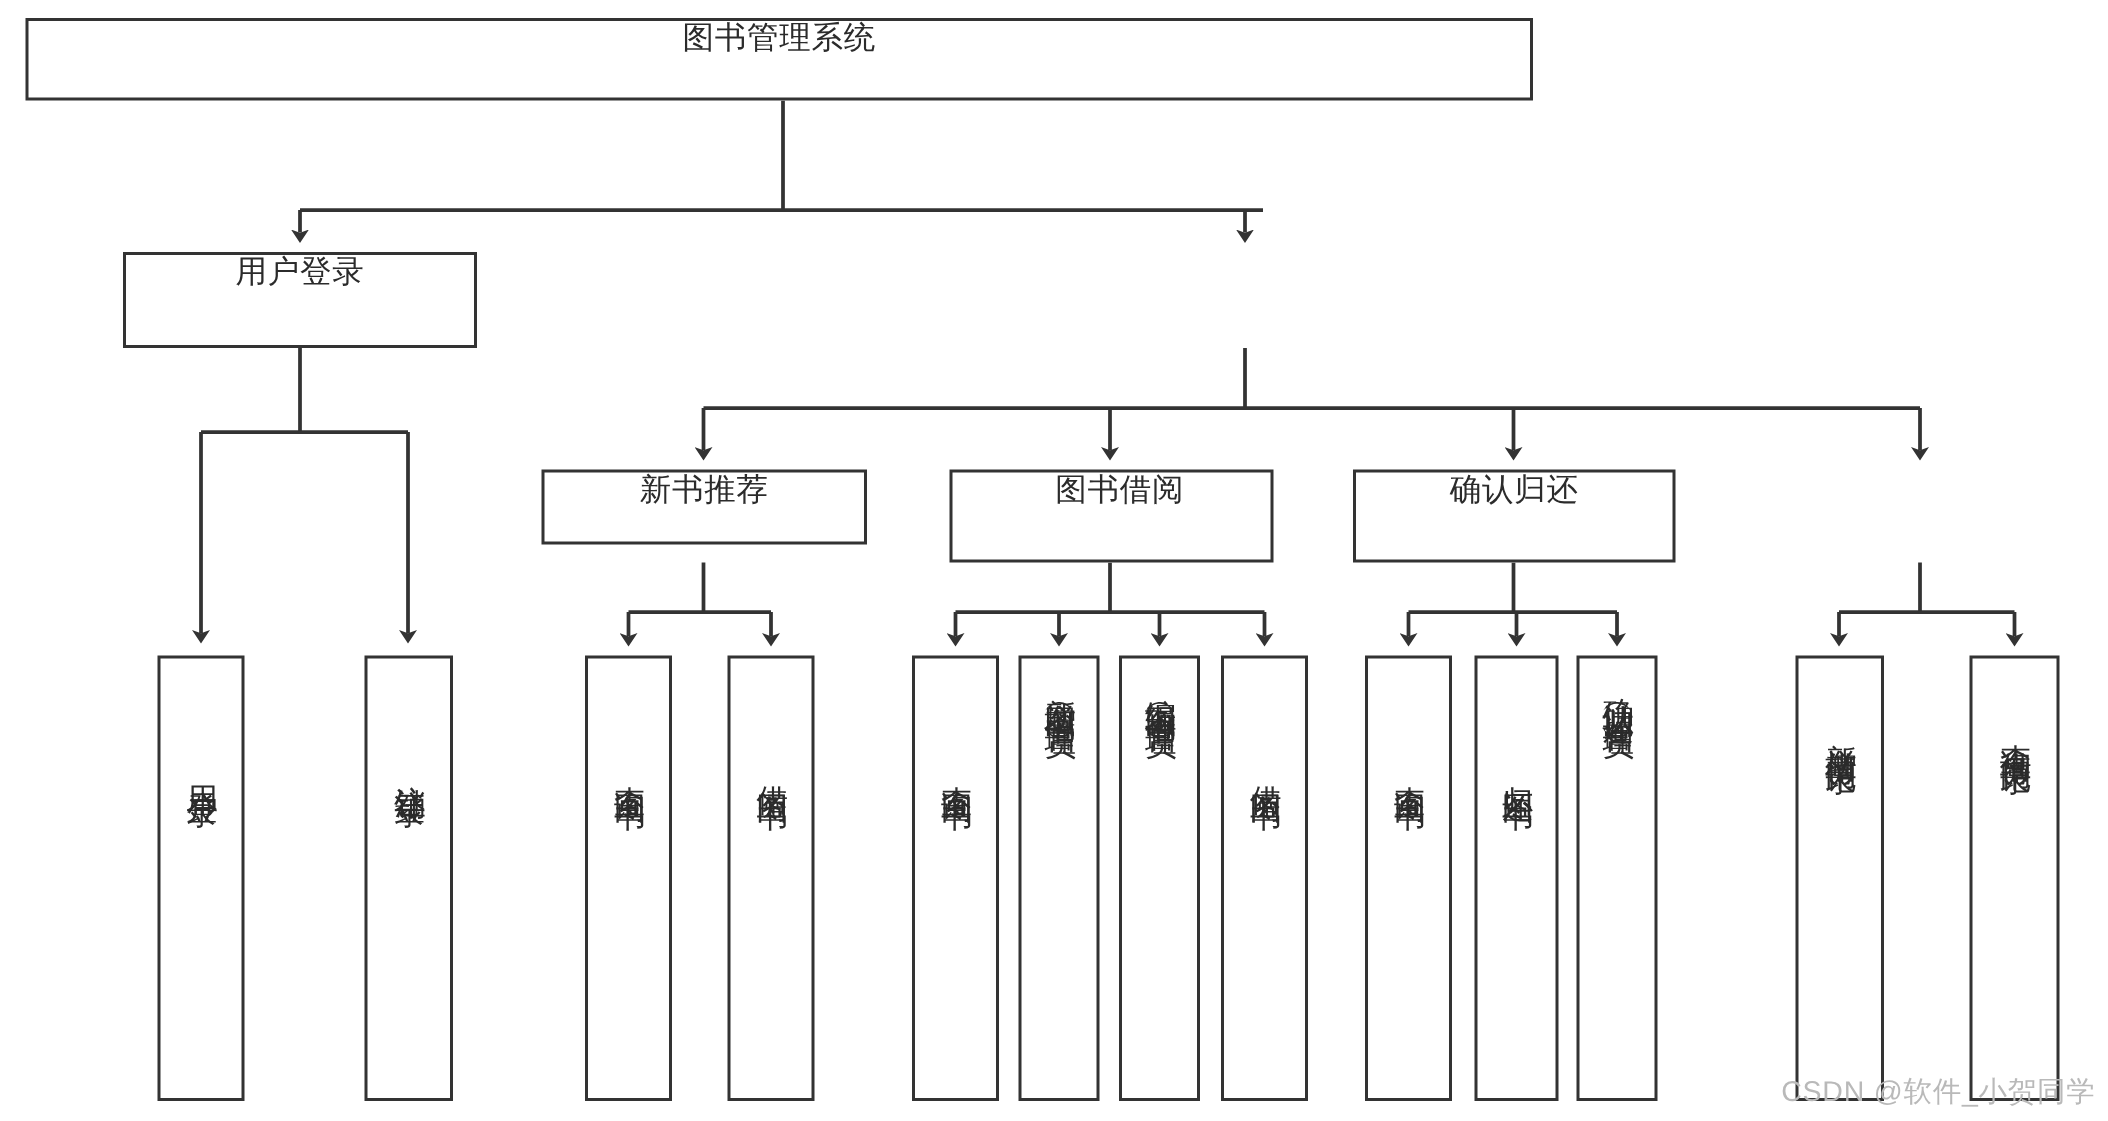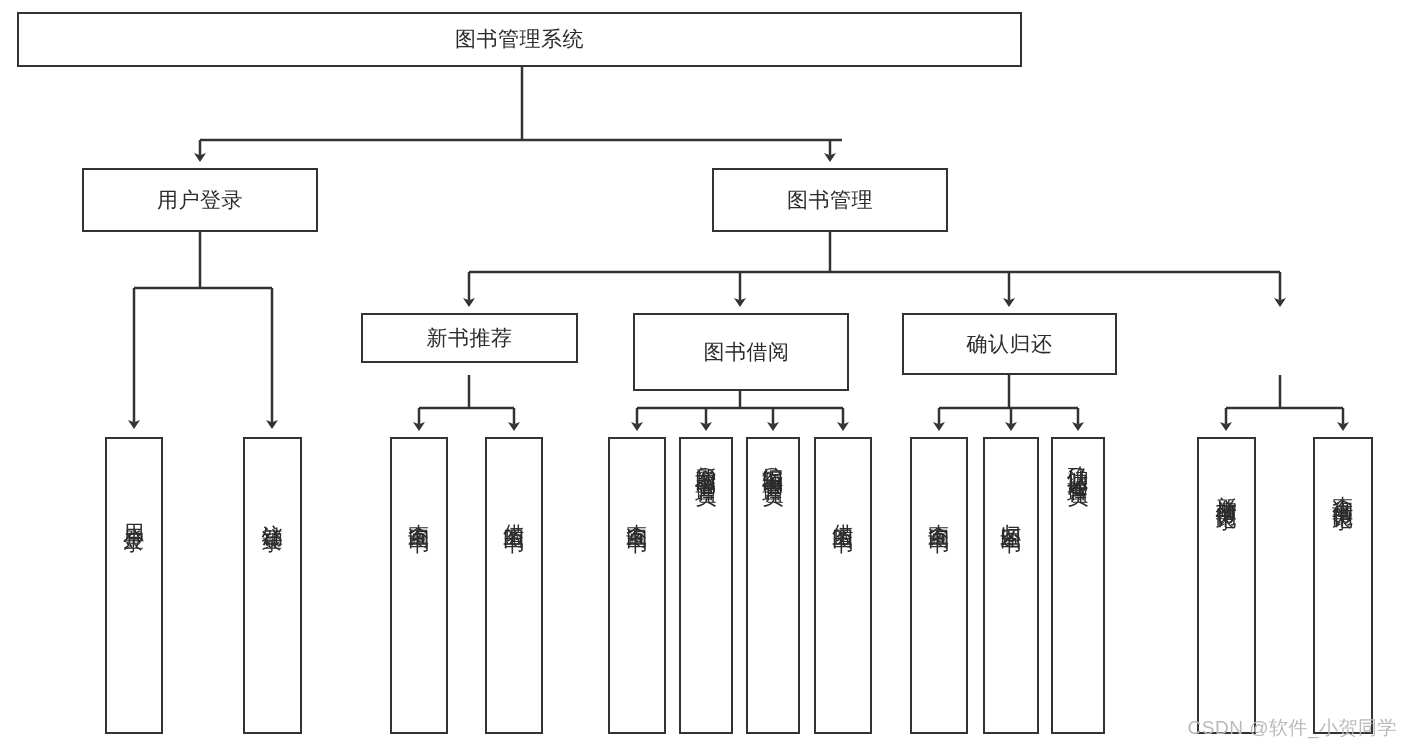--- a/index.html
+++ b/index.html
@@ -24,21 +24,21 @@
     width: 1405px;
     height: 747px;
     pointer-events: none;
   }
   .node {
     position: absolute;
     box-sizing: border-box;
     background: #ffffff;
     border: 2.5px solid #333333;
     display: flex;
-    align-items: center;
+    align-items: flex-start;
     justify-content: center;
     color: #2b2b2b;
   }
   .node .lbl {
     font-size: 21px;
     line-height: 1.15;
     letter-spacing: 0.5px;
     white-space: nowrap;
     color: #2b2b2b;
   }
@@ -130,28 +130,25 @@
     </g>
   </svg>
 
   <div class="node" style="left:17px; top:12px; width:1005px; height:55px;">
     <span class="lbl">图书管理系统</span>
   </div>
 
   <div class="node" style="left:82px; top:168px; width:236px; height:64px;">
     <span class="lbl">用户登录</span>
   </div>
-  <div class="node" style="left:712px; top:168px; width:236px; height:64px;">
-    <span class="lbl">图书管理</span>
-  </div>
 
   <div class="node" style="left:361px; top:313px; width:217px; height:50px;">
     <span class="lbl">新书推荐</span>
   </div>
-  <div class="node" style="left:633px; top:313px; width:216px; height:78px;padding-left:11px;">
+  <div class="node" style="left:633px; top:313px; width:216px; height:62px;padding-left:11px;">
     <span class="lbl">图书借阅</span>
   </div>
   <div class="node" style="left:902px; top:313px; width:215px; height:62px;">
     <span class="lbl">确认归还</span>
   </div>
 
   <div class="node vertical mid" style="left:105px; top:437px; width:58px; height:297px;">
     <span class="lbl">用户登录</span>
   </div>
   <div class="node vertical mid" style="left:243px; top:437px; width:59px; height:297px;">

